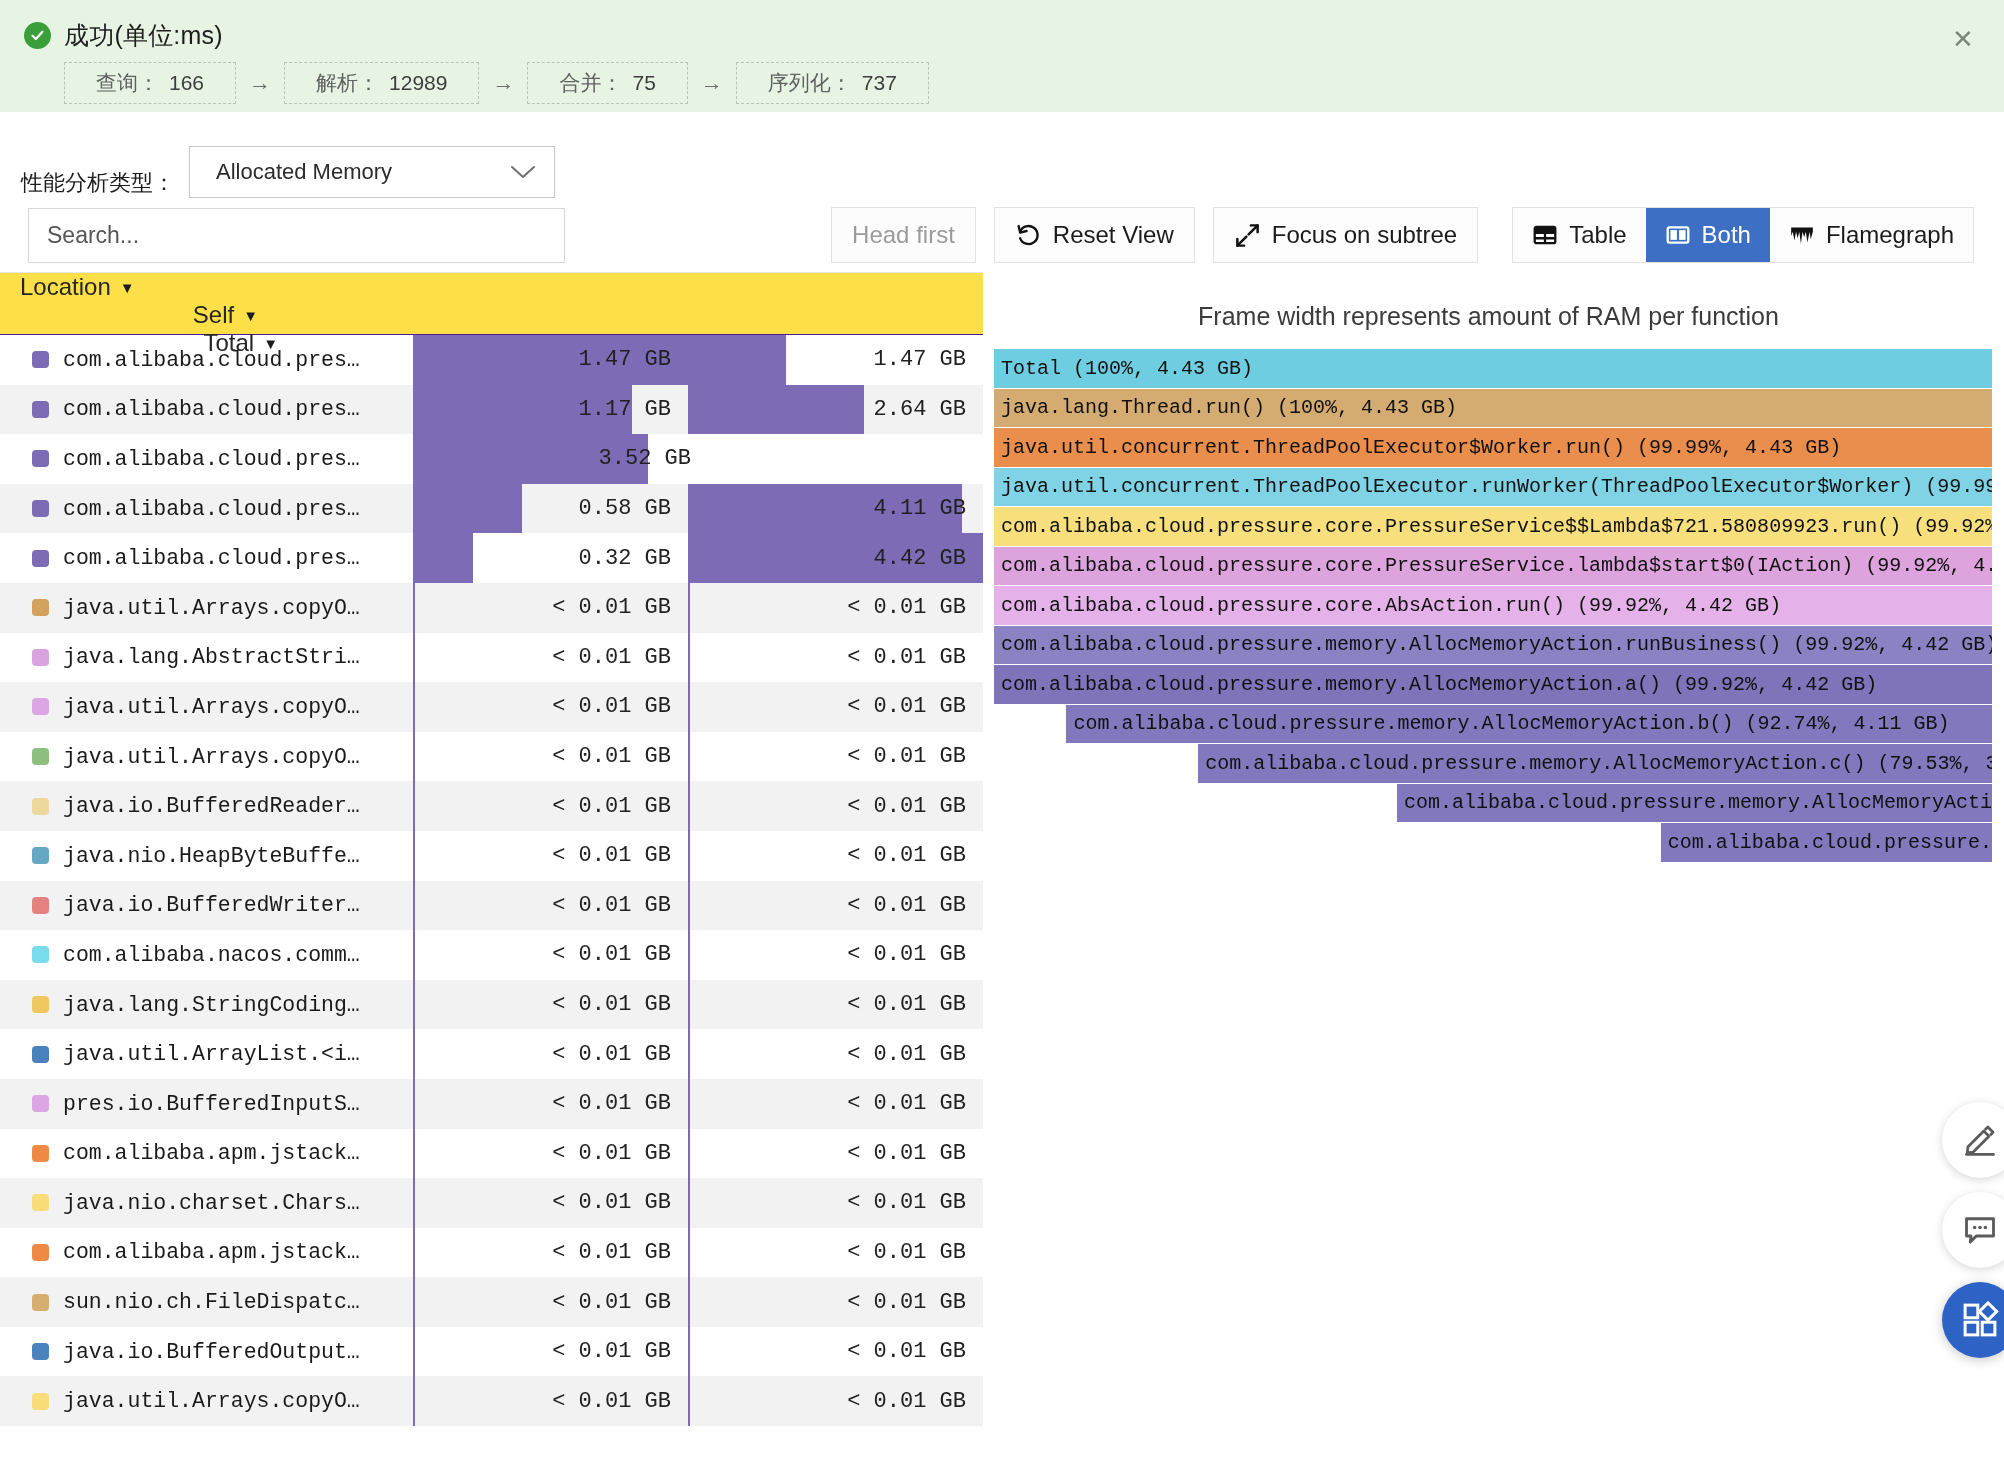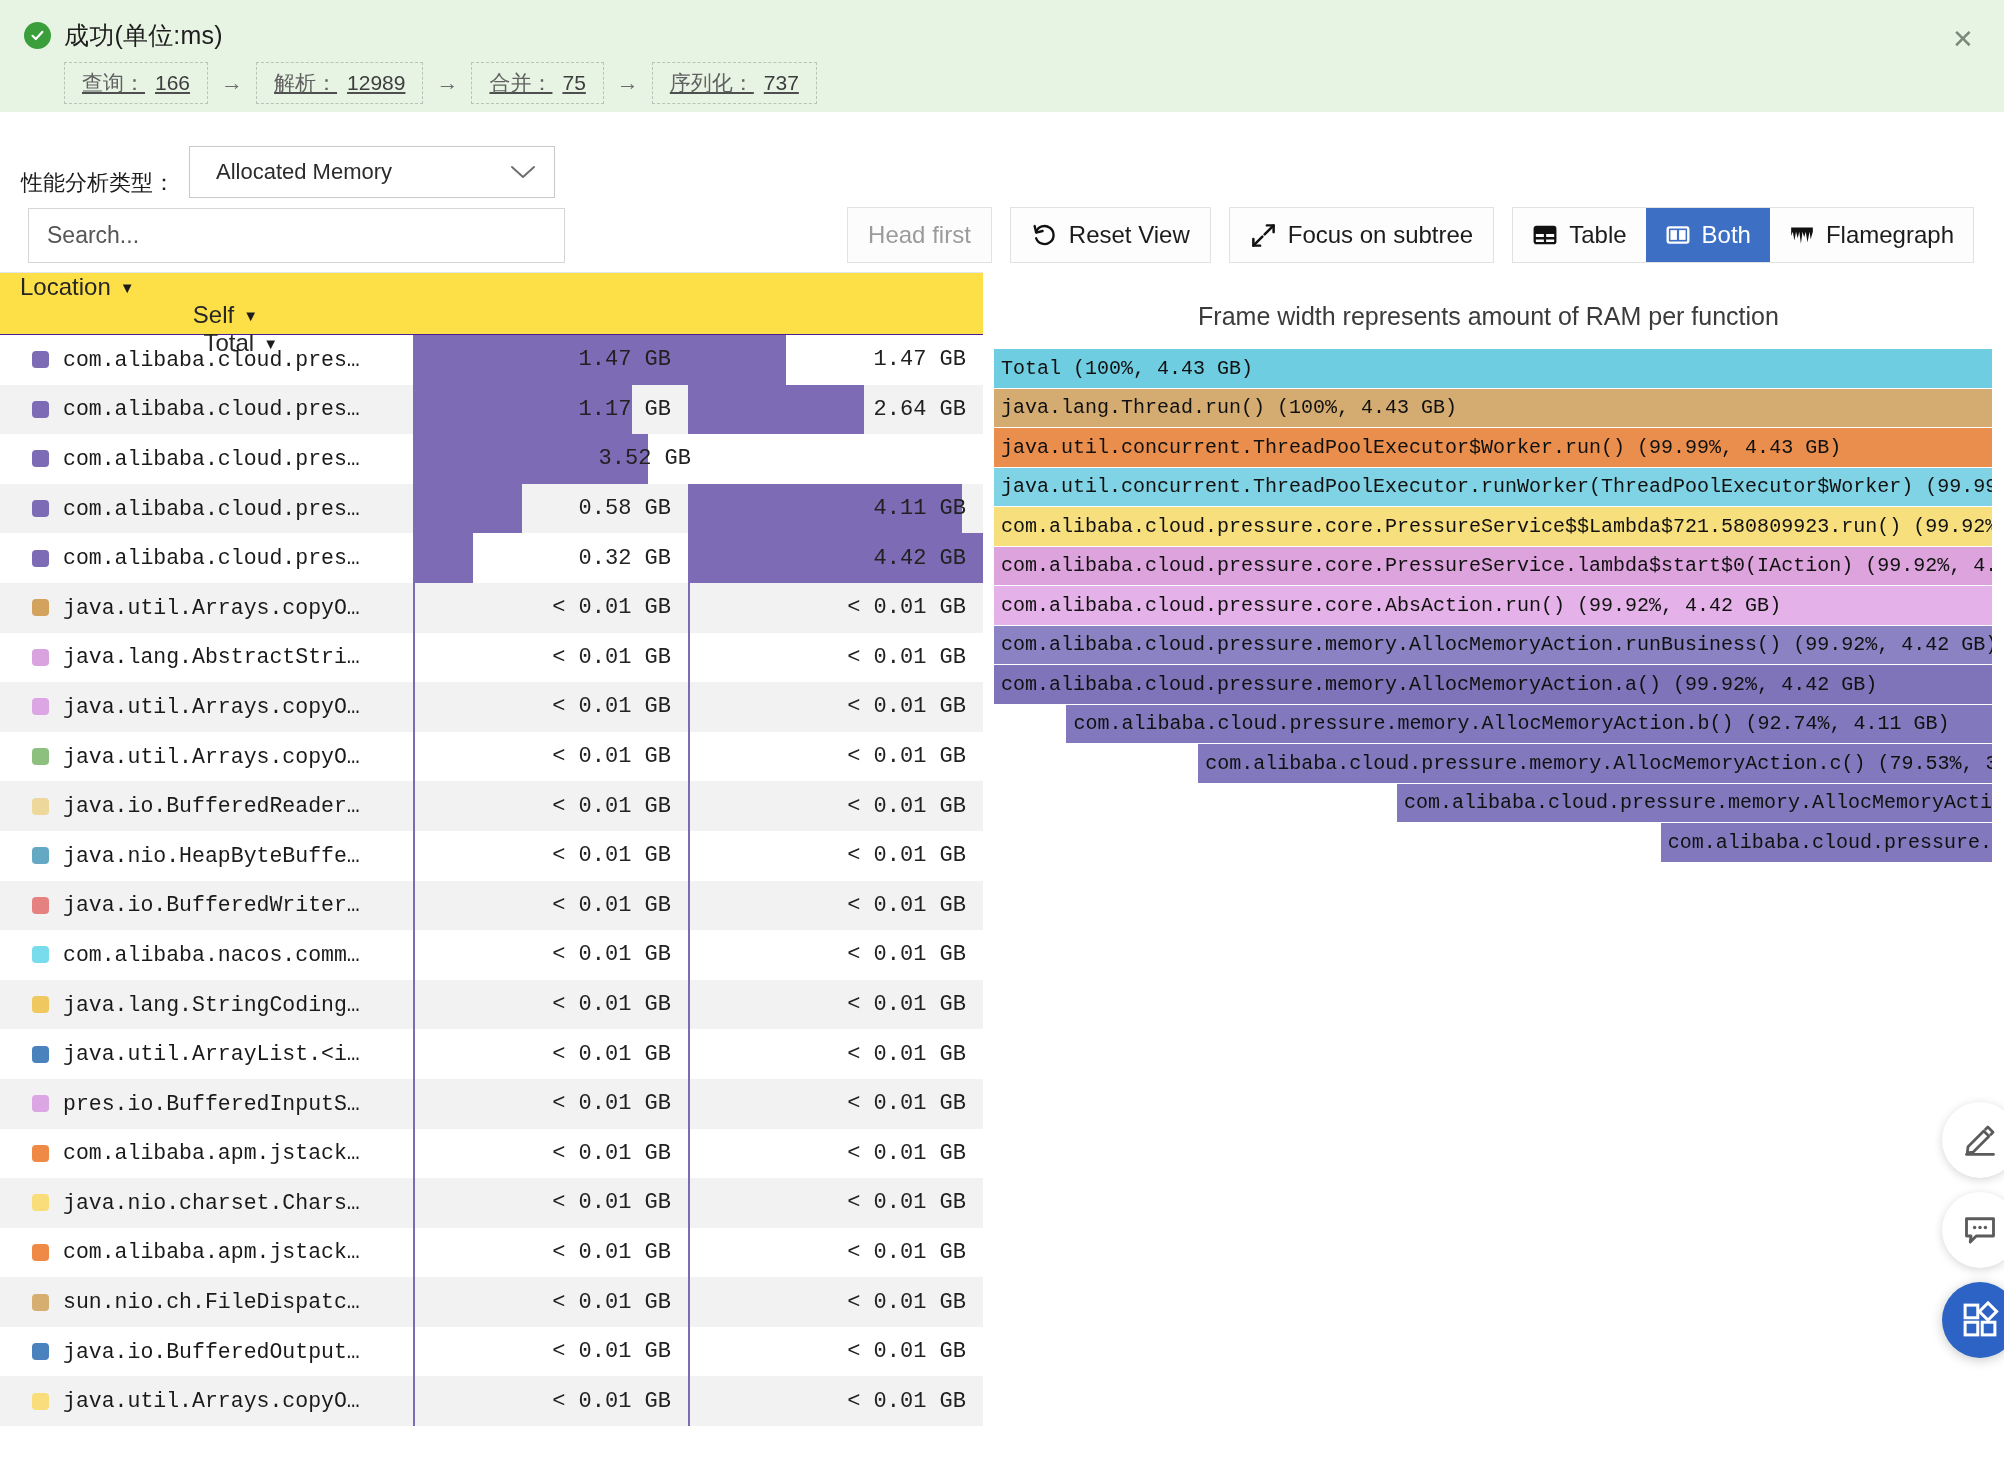--- a/index.html
+++ b/index.html
@@ -41,26 +41,25 @@
   .banner-row2 {
     display: flex;
     align-items: center;
     gap: 0;
     margin-top: 10px;
     margin-left: 40px;
     height: 42px;
   }
   .stage {
     border: 1px dashed #b9c3b9;
-    padding: 7px 17px;
+    padding: 7px 31px;
     font-size: 21px;
     color: #4f4f4f;
     white-space: nowrap;
     line-height: 26px;
-    text-decoration: underline;
   }
   .stage .lbl { color: #616161; }
   .stage .val { color: #3d3d3d; margin-left: 10px; }
   .arrow {
     font-size: 22px;
     color: #6b6b6b;
     padding: 0 13px;
     line-height: 26px;
   }
   .banner-close {
@@ -104,21 +103,21 @@
     color: #2b2b2b;
   }
   .chev { color: #6f6f6f; display: flex; }
 
   
   .toolbar {
     display: flex;
     align-items: center;
     height: 74px;
     padding: 0 30px 0 28px;
-    gap: 0;
+    gap: 16px;
   }
   .search-input {
     width: 537px;
     height: 55px;
     border: 1px solid #d6d6d6;
     background: #fff;
     font-size: 23px;
     color: #4a4a4a;
     padding: 0 18px;
     font-family: "Liberation Sans", sans-serif;

